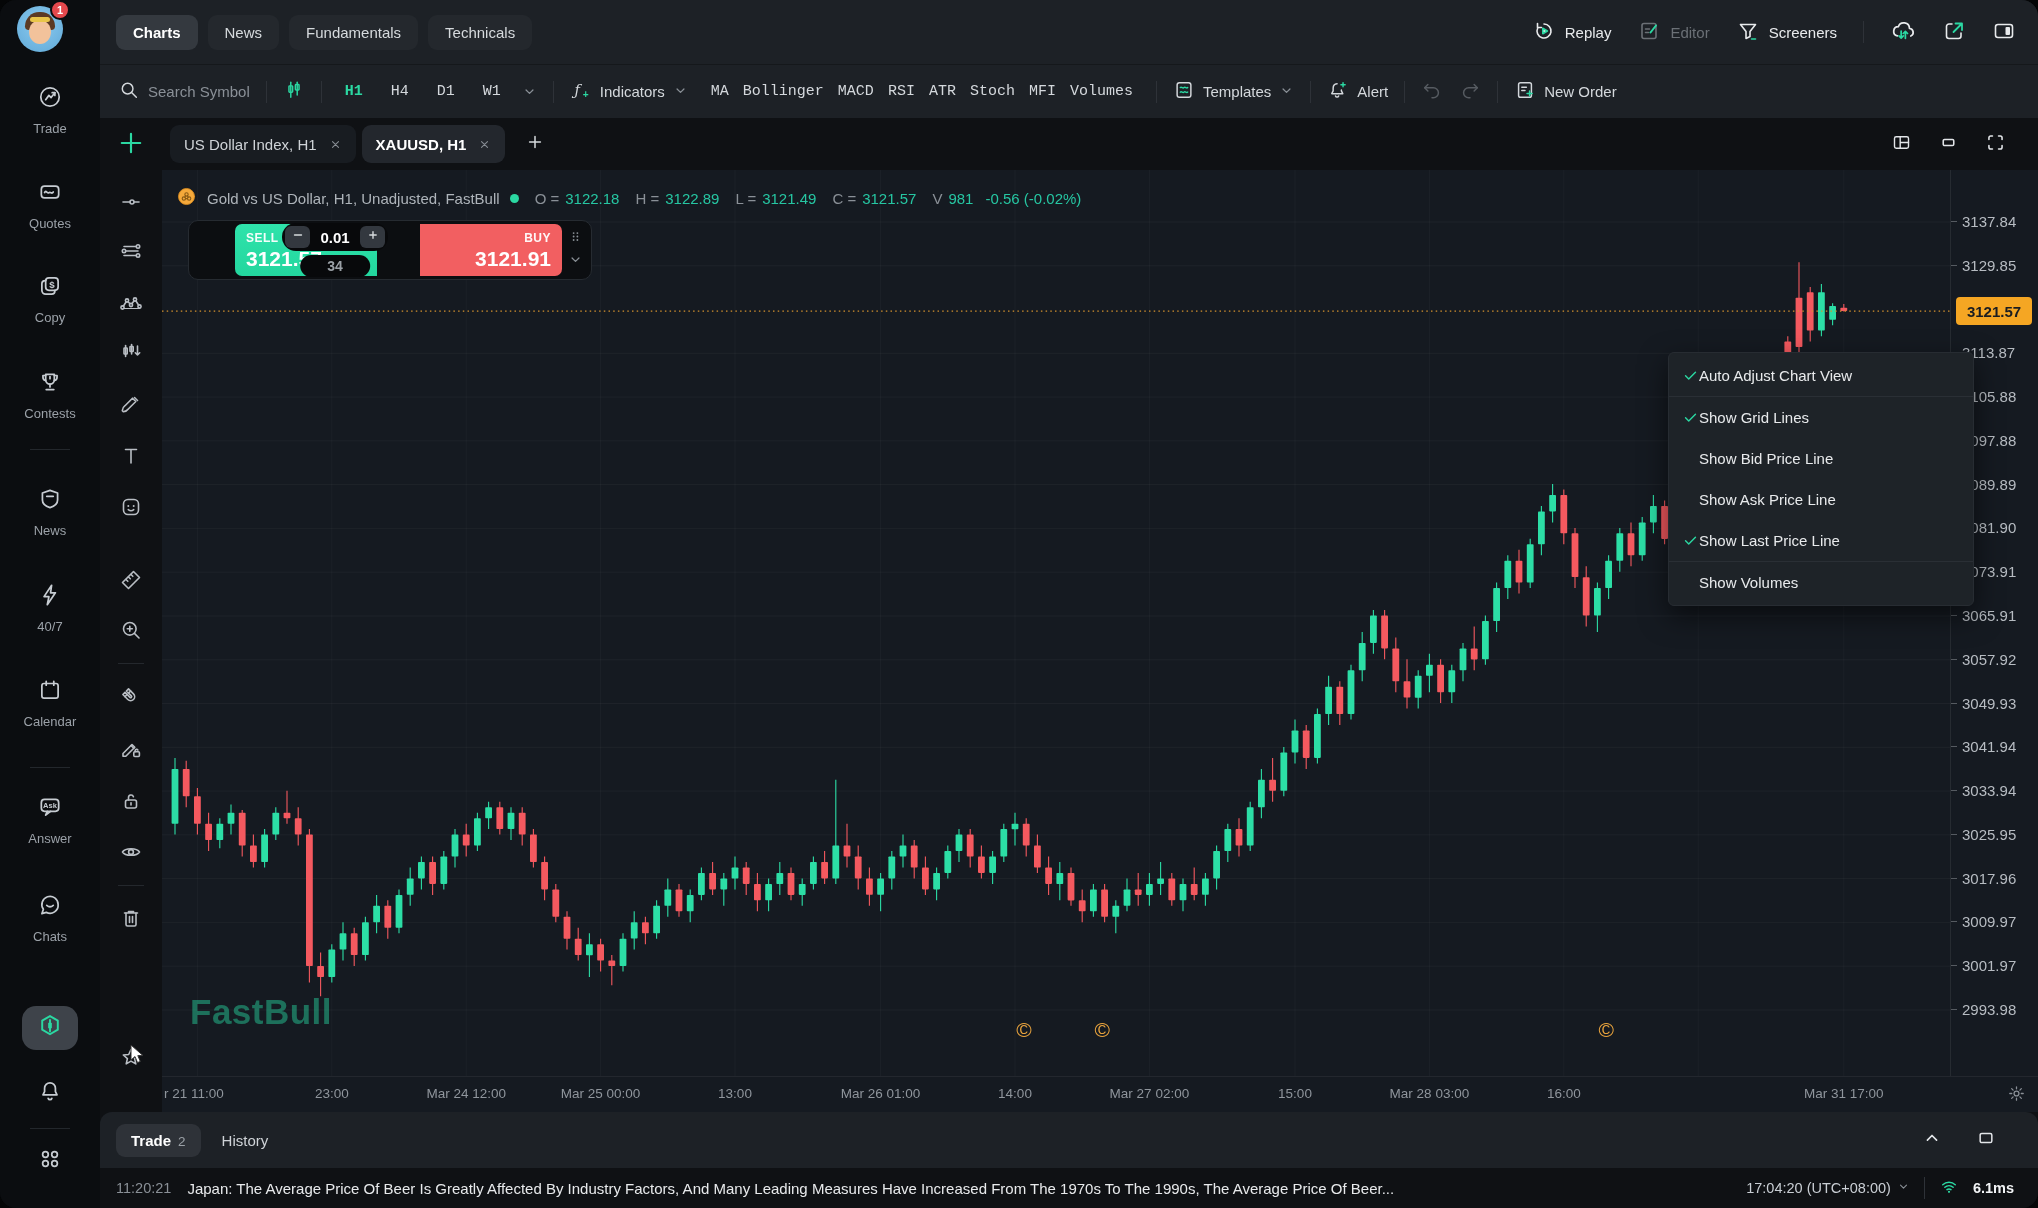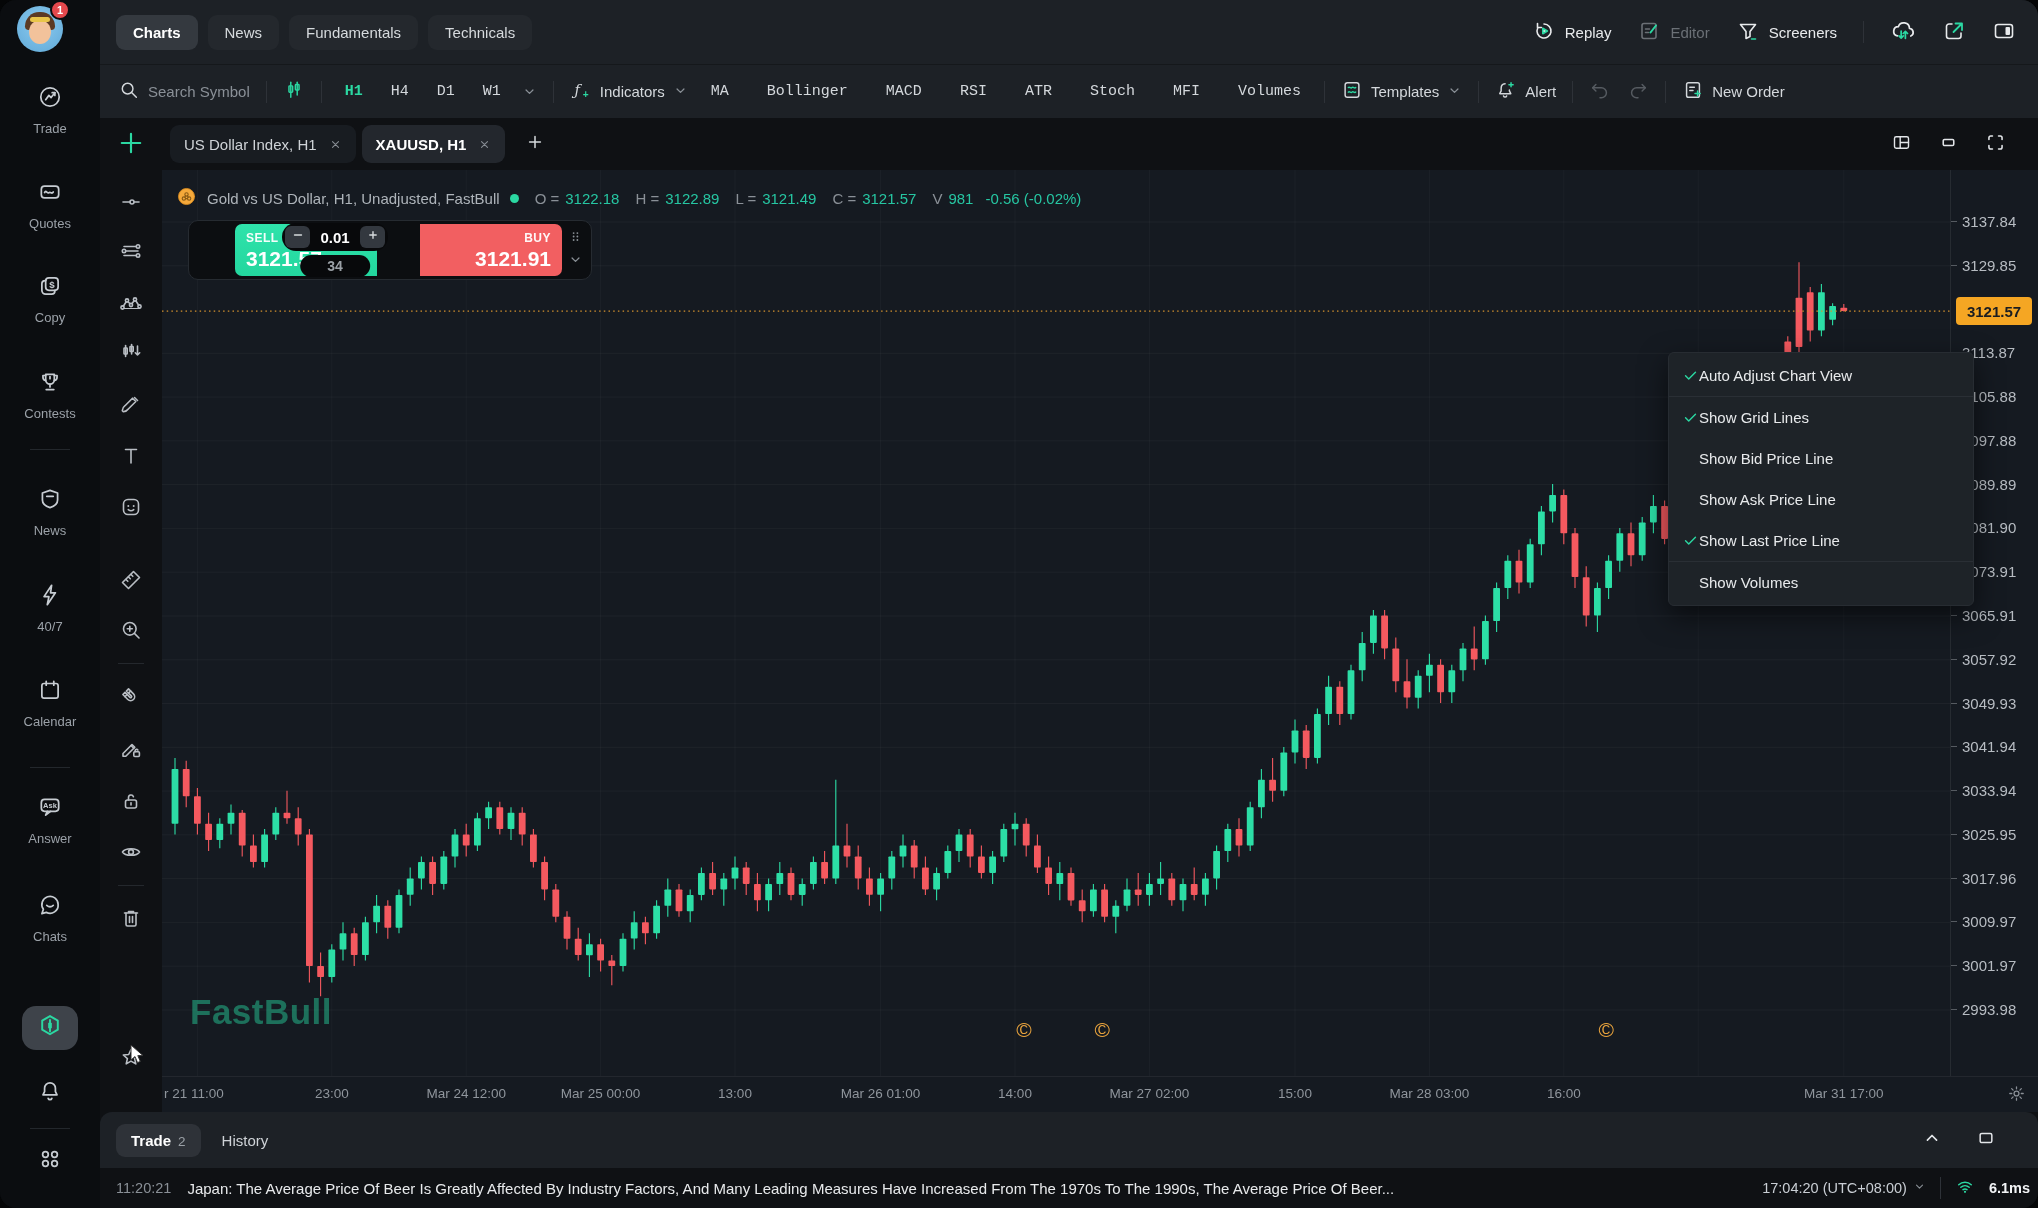--- a/index.html
+++ b/index.html
@@ -92,21 +92,21 @@
   .ctx-check{width:30px;padding-left:13px;color:#2BD8A2;display:flex;align-items:center;}
   .ctx-div{height:1px;background:#2A2F35;}
 
   
   .bottom-panel{position:absolute;left:0;right:0;bottom:40px;height:56px;background:#1D2126;border-radius:12px 12px 0 0;display:flex;align-items:center;padding:0 16px;}
   .bp-tab{display:flex;align-items:baseline;gap:7px;padding:8px 15px;border-radius:9px;font-size:15px;color:#CFD3D7;cursor:pointer;}
   .bp-tab.active{background:#2E3238;color:#fff;}
   .bp-tab.active .bp-label{font-weight:700;}
   .bp-count{font-size:13.5px;color:#9AA0A6;}
   .bp-icons{margin-left:auto;display:flex;gap:34px;align-items:center;padding-right:26px;color:#E3E6E9;}
-  .status{position:absolute;left:0;right:0;bottom:0;height:40px;display:flex;align-items:center;padding:0 8px 0 16px;gap:16px;}
+  .status{position:absolute;left:0;right:0;bottom:0;height:40px;display:flex;align-items:center;padding:0 24px 0 16px;gap:16px;}
   .st-time{color:#8A9097;font-size:14.5px;flex:none;}
   .st-headline{color:#E8EAEC;font-size:15px;white-space:nowrap;overflow:hidden;flex:1;}
   .st-right{display:flex;align-items:center;gap:14px;flex:none;}
   .st-clock{color:#C9CED4;font-size:14.5px;display:flex;align-items:center;gap:6px;}
   .st-lat{color:#F2F4F6;font-size:14.5px;font-weight:700;}
 
   .cursor{position:absolute;left:130px;top:1044px;z-index:60;pointer-events:none;}
 </style>
 </head>
 <body>
@@ -299,21 +299,21 @@
       <div class="tb-group">
           <span><svg width="22" height="22" viewBox="0 0 24 24" fill="none" stroke="currentColor" stroke-width="1.6" stroke-linecap="round" stroke-linejoin="round">
               <text x="5" y="17" font-size="16" font-style="italic" font-family="DejaVu Serif,serif" fill="currentColor" stroke="none">ƒ</text>
               <text x="14" y="20.5" font-size="11" fill="#2BD8A2" stroke="none" font-weight="bold">+</text>
             </svg></span>
           <span>Indicators</span>
           <span class="muted"><svg width="15" height="15" viewBox="0 0 24 24" fill="none" stroke="currentColor" stroke-width="2" stroke-linecap="round" stroke-linejoin="round">
               <path d="M6.5 9.5l5.5 5.5 5.5-5.5"></path>
             </svg></span>
         </div>
-      <div style="display:flex;gap:24px;align-items:center" id="ind-wrap">
+      <div style="display:flex;gap:0;align-items:center" id="ind-wrap">
           <span class="tb-item">MA</span>
           <span class="tb-item">Bollinger</span>
           <span class="tb-item">MACD</span>
           <span class="tb-item">RSI</span>
           <span class="tb-item">ATR</span>
           <span class="tb-item">Stoch</span>
           <span class="tb-item">MFI</span>
           <span class="tb-item">Volumes</span>
         </div>
       <div class="v-div"></div>

